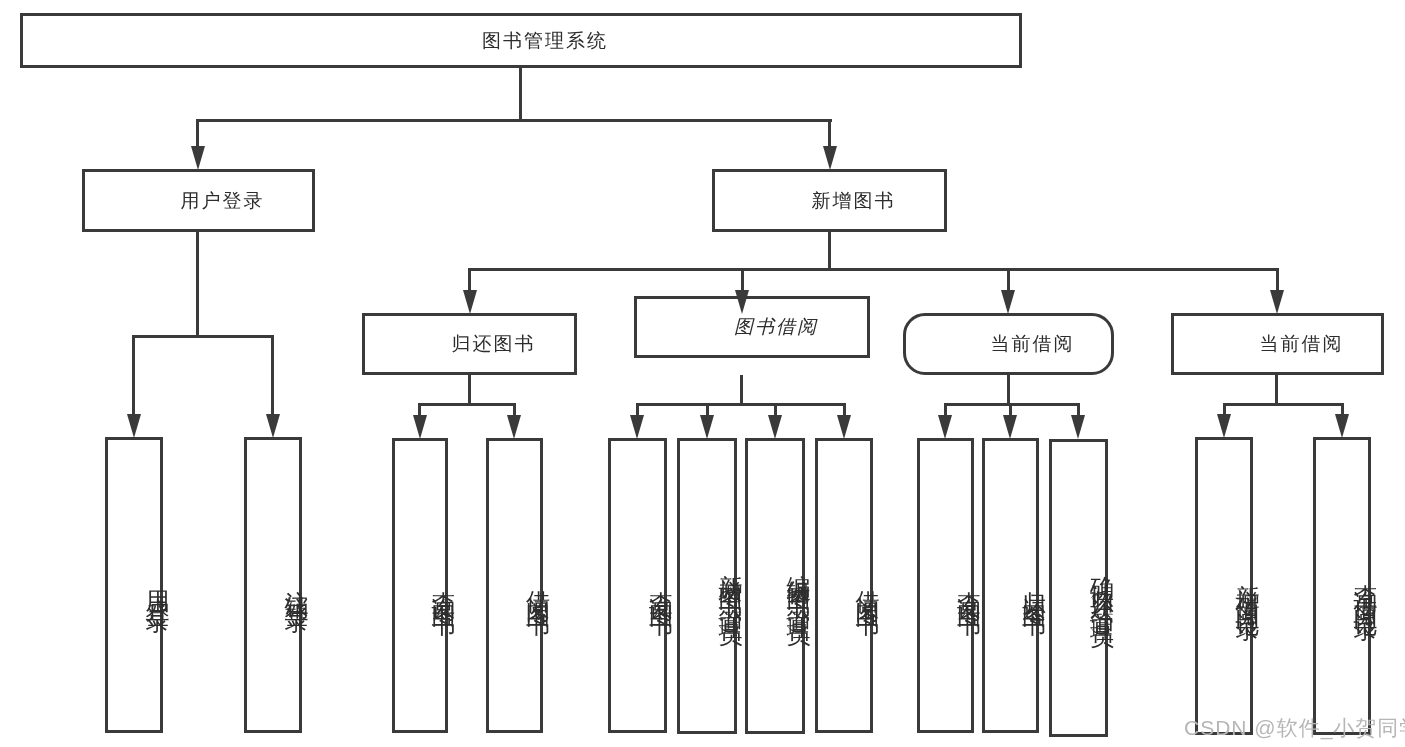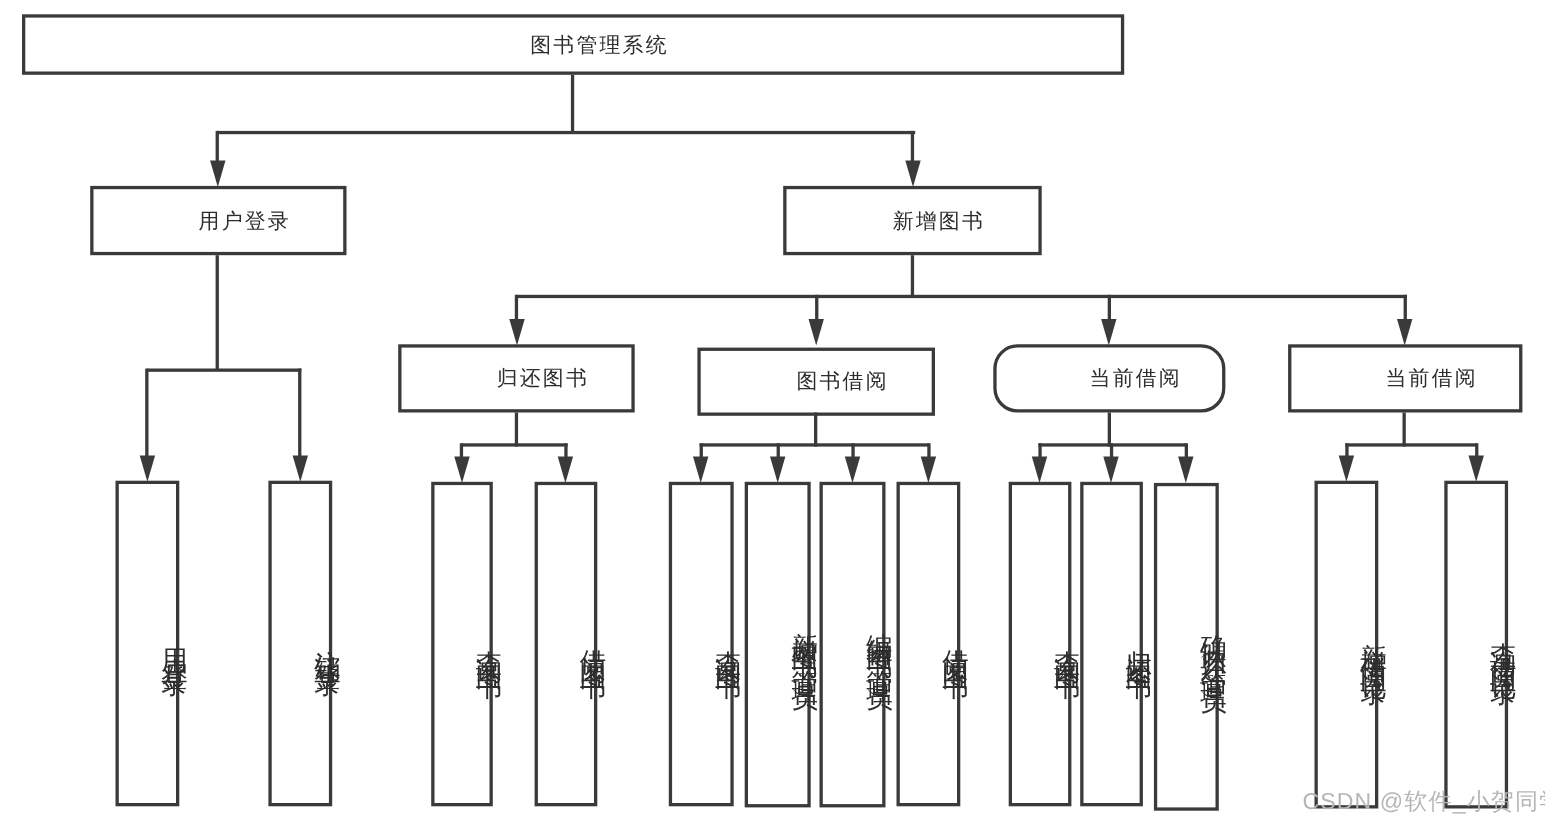--- a/index.html
+++ b/index.html
@@ -67,21 +67,21 @@
   <div class="box h" style="left:82px;top:169px;width:233px;height:63px;">
     <span>用户登录</span>
   </div>
   <div class="box h" style="left:712px;top:169px;width:235px;height:63px;">
     <span>新增图书</span>
   </div>
 
   <div class="box h" style="left:362px;top:313px;width:215px;height:62px;">
     <span>归还图书</span>
   </div>
-  <div class="box h" style="left:634px;top:316px;width:216px;height:62px;">
+  <div class="box h" style="left:634px;top:296px;width:236px;height:62px;font-style:italic;">
     <span>图书借阅</span>
   </div>
   <div class="box h" style="left:903px;top:313px;width:211px;height:62px;border-radius:22px;">
     <span>当前借阅</span>
   </div>
   <div class="box h" style="left:1171px;top:313px;width:213px;height:62px;">
     <span>当前借阅</span>
   </div>
 
   <div class="box v" style="left:105px;top:437px;width:58px;height:296px;">

